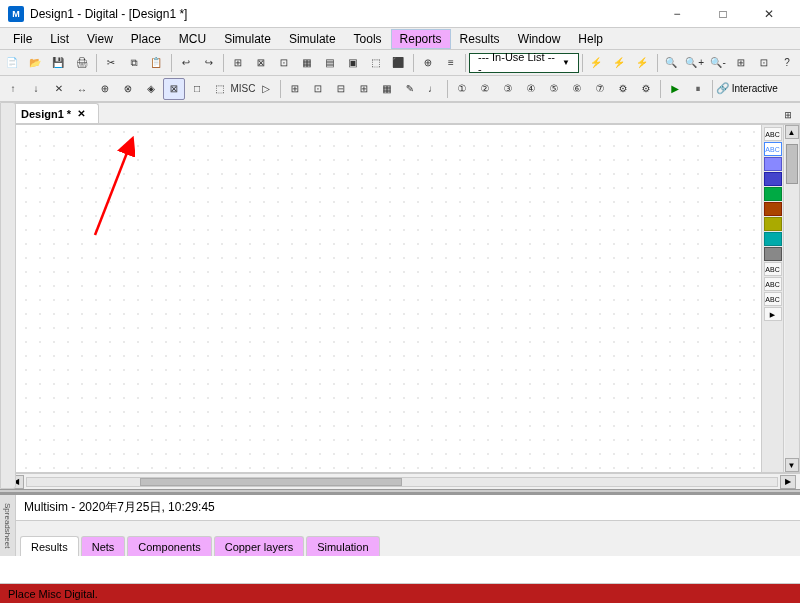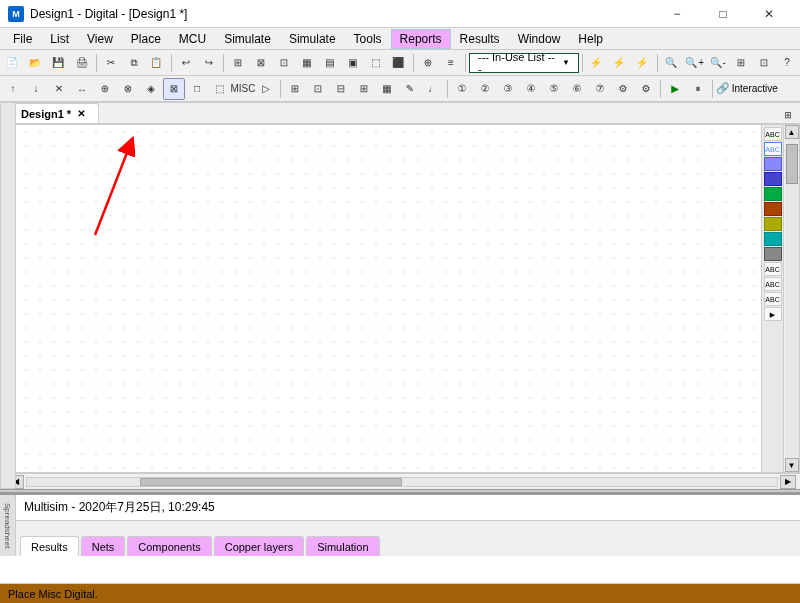--- a/index.html
+++ b/index.html
@@ -47,21 +47,21 @@
     .tab.active { background: white; font-weight: bold; }
 
     
     #bottom-panel { height: 90px; background: white; border-top: 2px solid #999; display: flex; flex-direction: column; }
     #bottom-content { flex: 1; padding: 4px 8px; font-size: 12px; display: flex; flex-direction: column; gap: 4px; overflow: hidden; }
     #bottom-tabs { height: 36px; background: #f0f0f0; border-top: 1px solid #ccc; display: flex; align-items: flex-end; padding: 0 4px; gap: 2px; }
     .bottom-tab { padding: 2px 10px; border: 1px solid #ccc; border-bottom: none; background: #f0abfc; font-size: 11px; cursor: pointer; height: 20px; display: flex; align-items: center; border-radius: 3px 3px 0 0; }
     .bottom-tab.active { background: white; }
 
     
-    #status-bar { height: 20px; background: #a16207; border-top: 1px solid #ccc; display: flex; align-items: center; padding: 0 8px; font-size: 11px; }
+    #status-bar { height: 20px; background: #b91c1c; border-top: 1px solid #ccc; display: flex; align-items: center; padding: 0 8px; font-size: 11px; }
 
     
     #spreadsheet-tab { position: absolute; left: 0; top: 470px; width: 16px; background: #e0e0e0; border: 1px solid #ccc; font-size: 9px; writing-mode: vertical-rl; text-orientation: mixed; cursor: pointer; display: flex; align-items: center; justify-content: center; height: 80px; border-radius: 0 3px 3px 0; z-index: 10; }
 
     
     #watermark { position: absolute; right: 30px; bottom: 80px; font-size: 38px; color: rgba(180,180,180,0.4); font-weight: bold; z-index: 5; pointer-events: none; letter-spacing: 2px; }
 
     
     #resize-handle { height: 4px; background: #ccc; cursor: ns-resize; border-top: 1px solid #999; border-bottom: 1px solid #999; }
 

